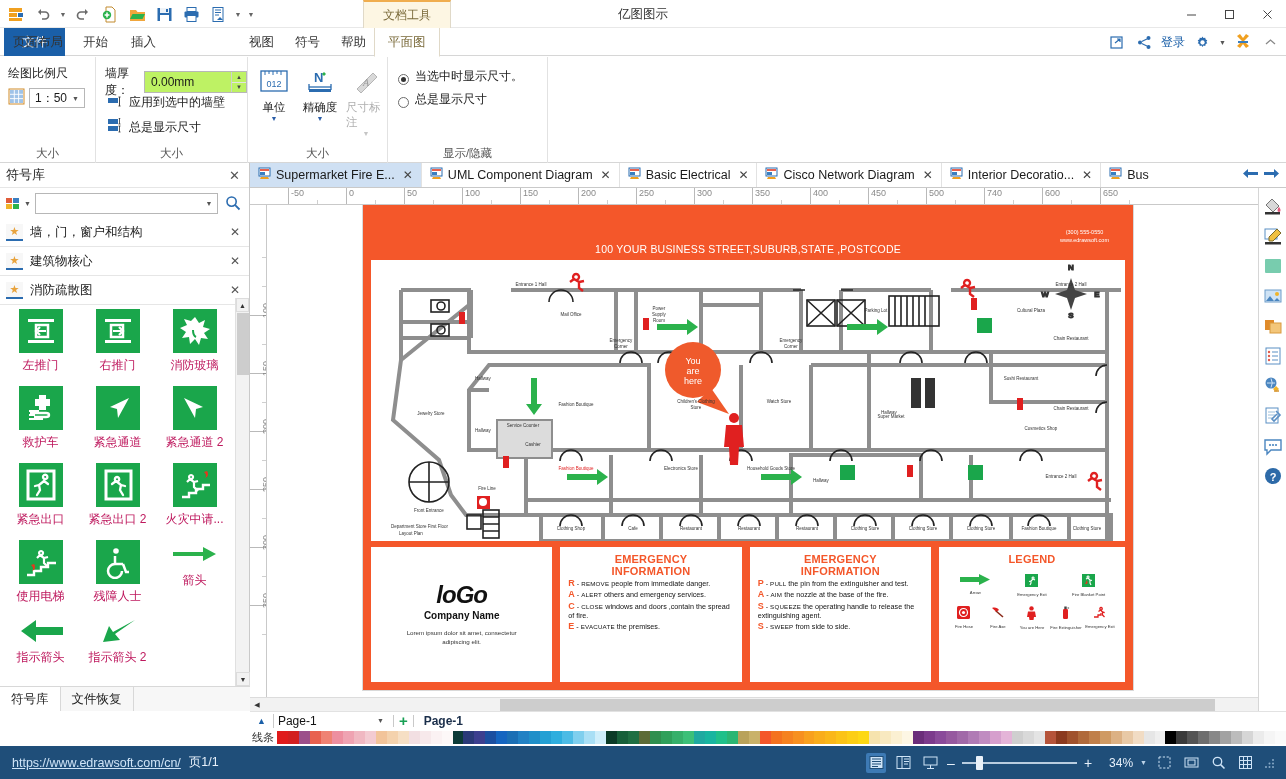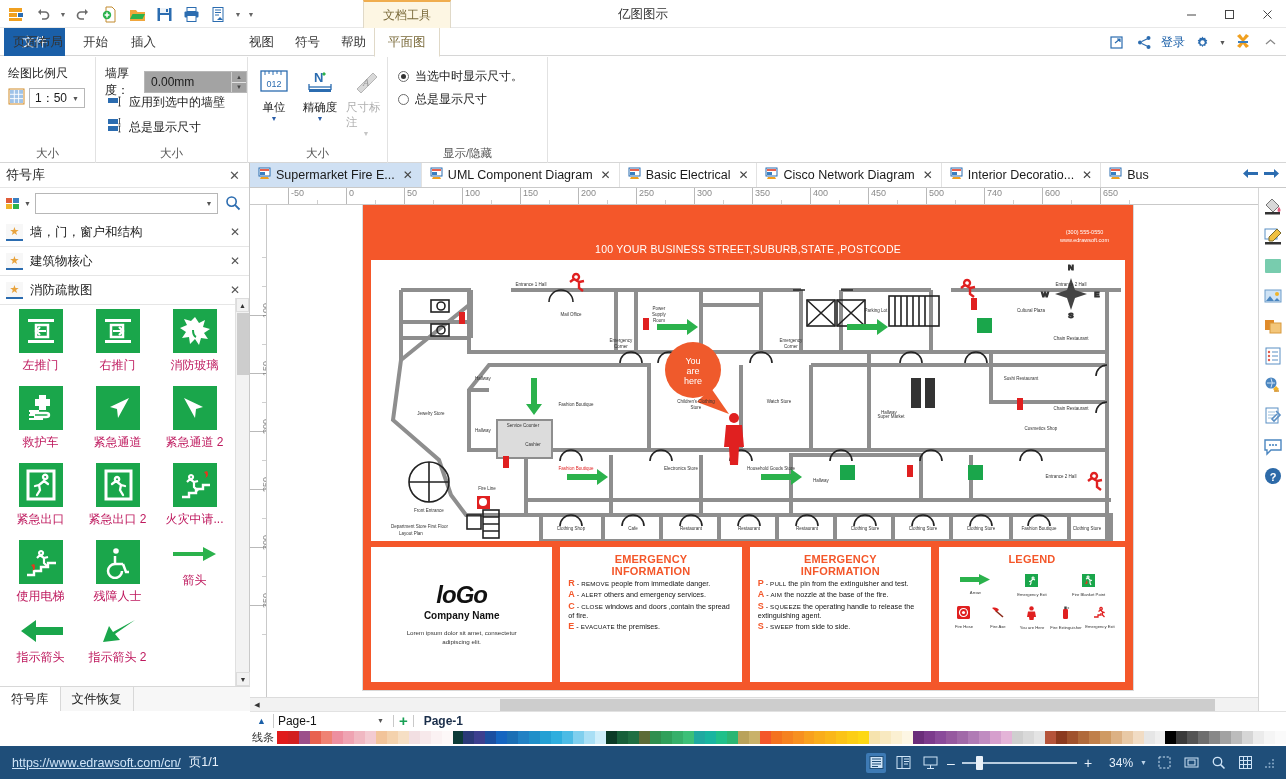--- a/index.html
+++ b/index.html
@@ -33,32 +33,32 @@
   .login-txt{font-size:12px;color:#1a5fa8;cursor:pointer;}
 
   
   .ribbon{position:absolute;left:0;top:57px;width:1286px;height:106px;background:#fff;border-bottom:1px solid #d6d6d6;}
   .rgroup{position:absolute;top:0;height:106px;border-right:1px solid #e2e2e2;}
   .rgroup-label{position:absolute;bottom:2px;left:0;width:100%;text-align:center;font-size:11.5px;color:#555;}
   .lbl{font-size:12px;color:#222;}
   .combo{display:inline-flex;align-items:center;border:1px solid #b7b7b7;background:#fff;height:20px;padding:0 2px 0 5px;font-size:12px;}
   .combo .cv{flex:1;}
   .combo .cc{width:13px;text-align:center;font-size:7px;color:#555;}
-  .spin{display:inline-flex;align-items:stretch;border:1px solid #b7b7b7;background:#a3a3a3;height:22px;}
+  .spin{display:inline-flex;align-items:stretch;border:1px solid #b7b7b7;background:#bef264;height:22px;}
   .spin .sv{padding:0 6px;display:flex;align-items:center;font-size:12px;min-width:86px;}
   .spin .sb{width:15px;border-left:1px solid #cfcfcf;display:flex;flex-direction:column;}
   .spin .sb div{flex:1;display:flex;align-items:center;justify-content:center;font-size:6px;color:#444;cursor:pointer;}
   .spin .sb div:first-child{border-bottom:1px solid #e2e2e2;}
   .ribrow{display:flex;align-items:center;gap:6px;cursor:pointer;padding:1px 3px;border-radius:2px;}
   .bigbtn{display:flex;flex-direction:column;align-items:center;width:40px;cursor:pointer;border-radius:2px;padding-top:2px;}
   .bigbtn .bl{font-size:11.5px;color:#222;margin-top:2px;}
   .bigbtn .bc{font-size:7px;color:#2b5ea8;line-height:8px;}
   .bigbtn.dis .bl{color:#b0b0b0;}
   .bigbtn.dis .bc{color:#c5c5c5;}
-  .radio-row{display:flex;align-items:center;gap:6px;cursor:pointer;font-size:12px;color:#222;}
+  .radio-row{display:flex;align-items:flex-end;gap:6px;cursor:pointer;font-size:12px;color:#222;}
   .radio{width:11px;height:11px;border-radius:50%;border:1px solid #6c6c6c;background:#fff;position:relative;}
   .radio.on::after{content:'';position:absolute;left:2px;top:2px;width:5px;height:5px;border-radius:50%;background:#333;}
 
   
   .leftpanel{position:absolute;left:0;top:163px;width:250px;height:548px;background:#fff;border-right:1px solid #c9c9c9;}
   .lp-head{height:25px;display:flex;align-items:center;padding:0 6px;font-size:13px;color:#222;border-bottom:1px solid #e6e6e6;}
   .lp-head .x{margin-left:auto;color:#555;cursor:pointer;font-size:13px;padding:0 3px;}
   .lp-search{height:30px;display:flex;align-items:center;gap:4px;padding:0 5px;}
   .lib-dd{display:flex;align-items:center;gap:2px;cursor:pointer;}
   .lib-dd .cc{font-size:7px;color:#555;}

